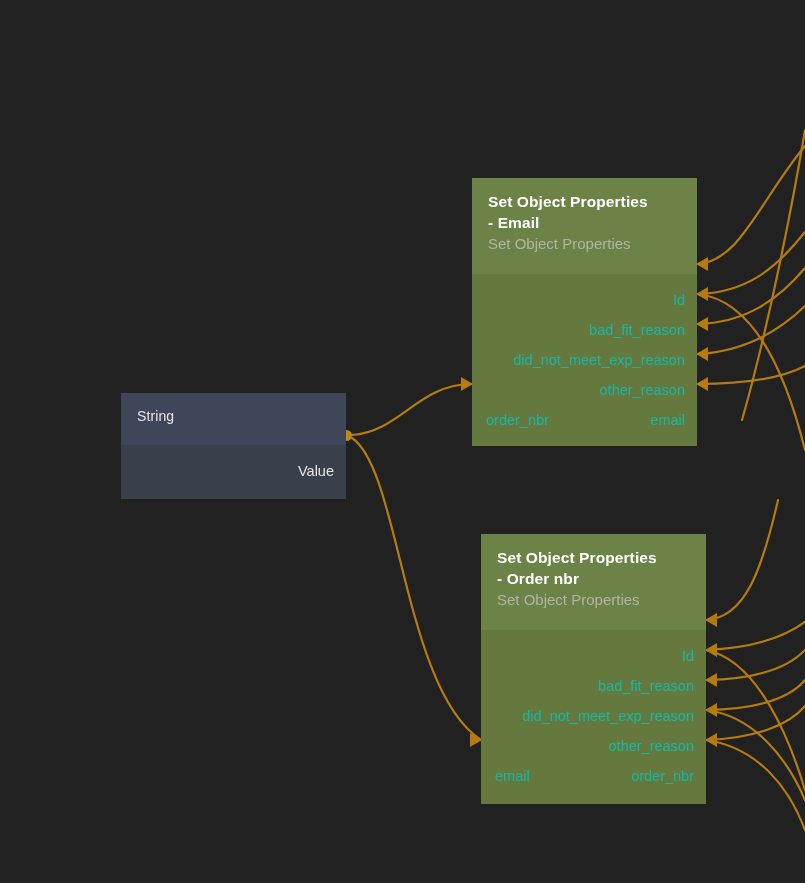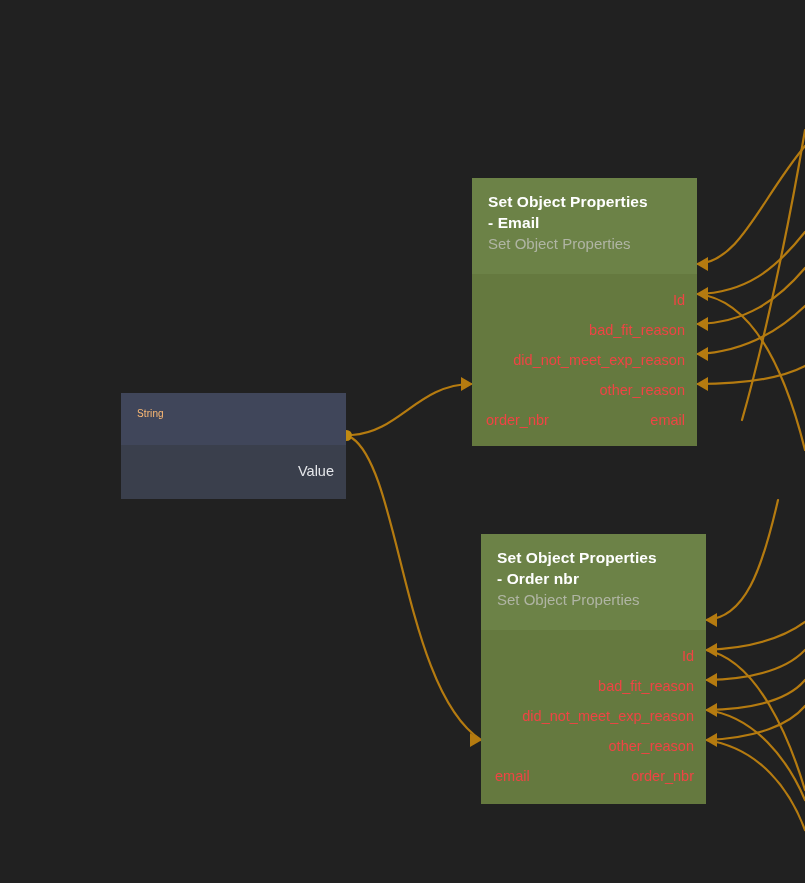--- a/index.html
+++ b/index.html
@@ -55,29 +55,29 @@
     position: relative;
   }
 
   
   .node-green .node-header { background: #6c8247; }
   .node-green .node-body   { background: #65793f; }
 
   
   .node-dark .node-header { background: #40465a; }
   .node-dark .node-body   { background: #3a3f4c; }
-  .node-dark .node-title  { color: #fdba74; font-weight: normal; font-size: 10px; }
+  .node-dark .node-title  { color: #e5e5e5; font-weight: normal; font-size: 14px; }
 
   
   .port-row {
     position: absolute;
     height: 20px;
     line-height: 20px;
     font-size: 14.5px;
-    color: #ef4444;
+    color: #14b8a6;
     white-space: nowrap;
   }
   .port-row.out {
     right: 12px;
     text-align: right;
   }
   .port-row.in {
     left: 14px;
     text-align: left;
   }

